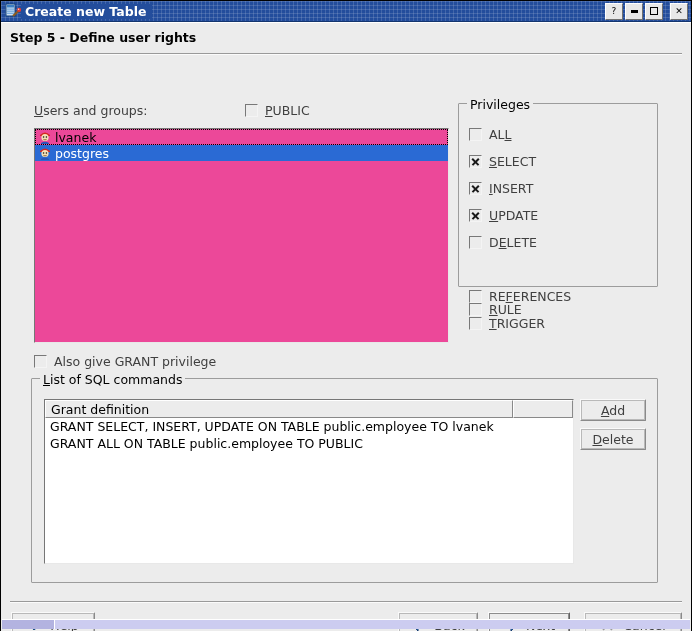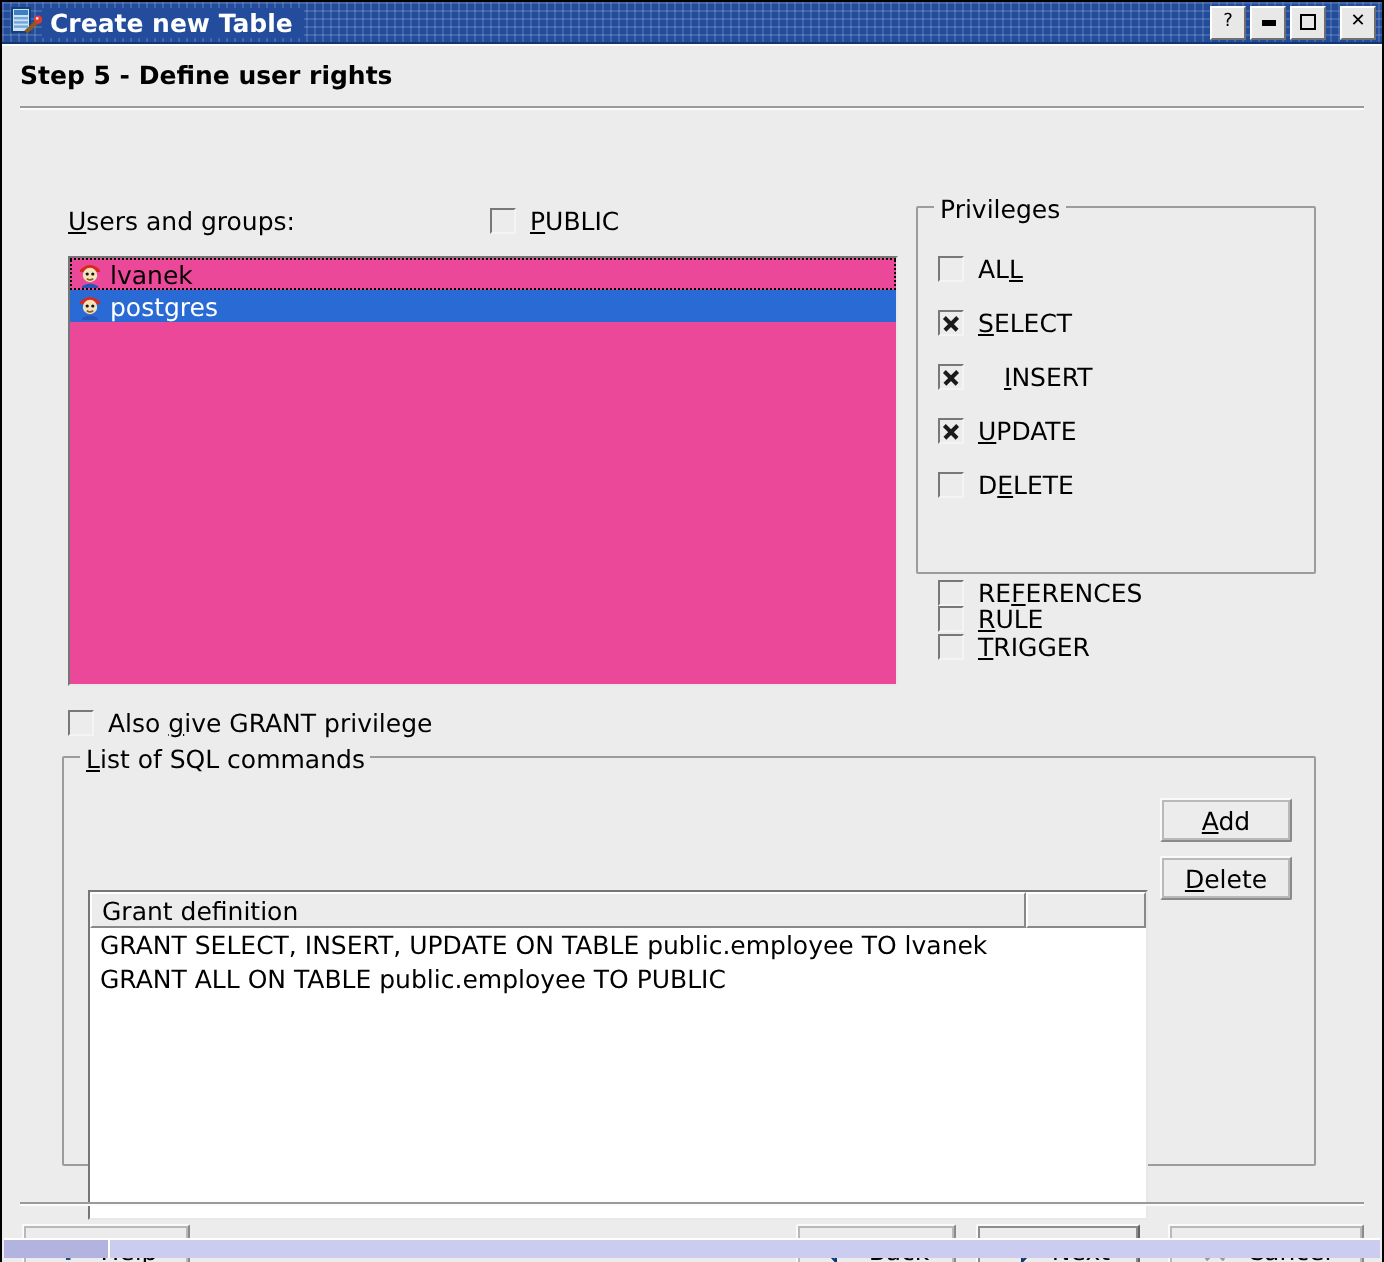--- a/index.html
+++ b/index.html
@@ -107,21 +107,21 @@
     height: 0;
     border-top: 1px solid #9a9a9a;
     border-bottom: 1px solid #fbfbfb;
   }
   .hrule.top { top: 30px; }
   .hrule.bottom { top: 578px; }
 
   
   .label {
     font-size: 12.5px;
-    color: #000000;
+    color: #404040;
     white-space: nowrap;
   }
   u { text-decoration: underline; }
 
   
   .listbox {
     position: absolute;
     background: #ec4899;
     border: 1px solid;
     border-color: #767676 #e8e8e8 #e8e8e8 #767676;
@@ -198,21 +198,20 @@
   .cbox.checked::after  { transform: rotate(-45deg); }
 
   
   .grid {
     position: absolute;
     background: #ffffff;
     border: 1px solid;
     border-color: #767676 #e8e8e8 #e8e8e8 #767676;
     box-sizing: border-box;
     overflow: hidden;
-    margin-top: 46px;
   }
   .grid-head {
     display: flex;
     height: 18px;
     box-sizing: border-box;
   }
   .gh-cell {
     background: #ececec;
     border: 1px solid;
     border-color: #ffffff #898989 #898989 #ffffff;
@@ -371,21 +370,21 @@
       <div class="cbrow" style="left:10px; top:23px;">
         <span class="cbox"></span>
         <span class="label"><span>AL</span><u>L</u><span></span></span>
       </div>
 
       <div class="cbrow" style="left:10px; top:50px;">
         <span class="cbox checked"></span>
         <span class="label"><span></span><u>S</u><span>ELECT</span></span>
       </div>
 
-      <div class="cbrow" style="left:10px; top:77px;gap:13px;">
+      <div class="cbrow" style="left:10px; top:77px;">
         <span class="cbox checked"></span>
         <span class="label"><span></span><u>I</u><span>NSERT</span></span>
       </div>
 
       <div class="cbrow" style="left:10px; top:104px;">
         <span class="cbox checked"></span>
         <span class="label"><span></span><u>U</u><span>PDATE</span></span>
       </div>
 
       <div class="cbrow" style="left:10px; top:131px;">

